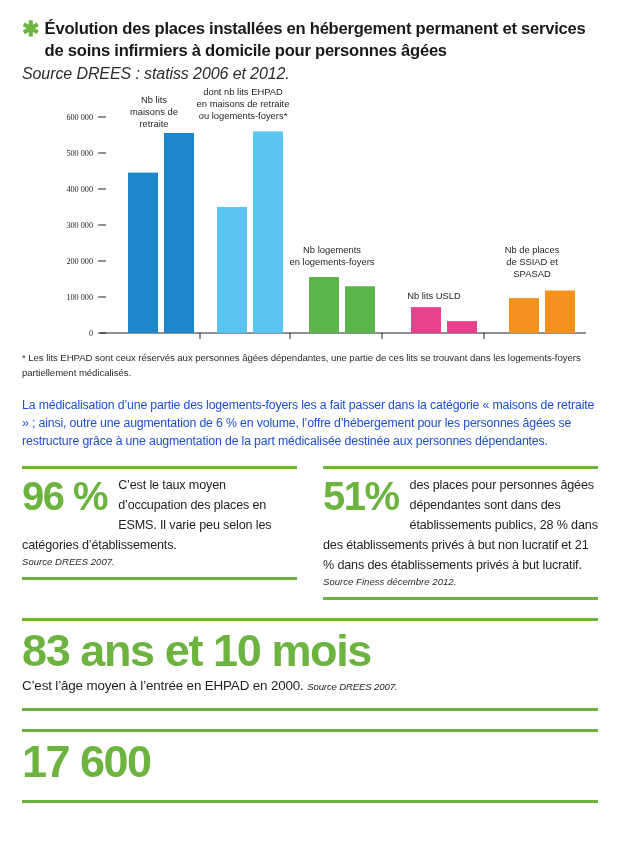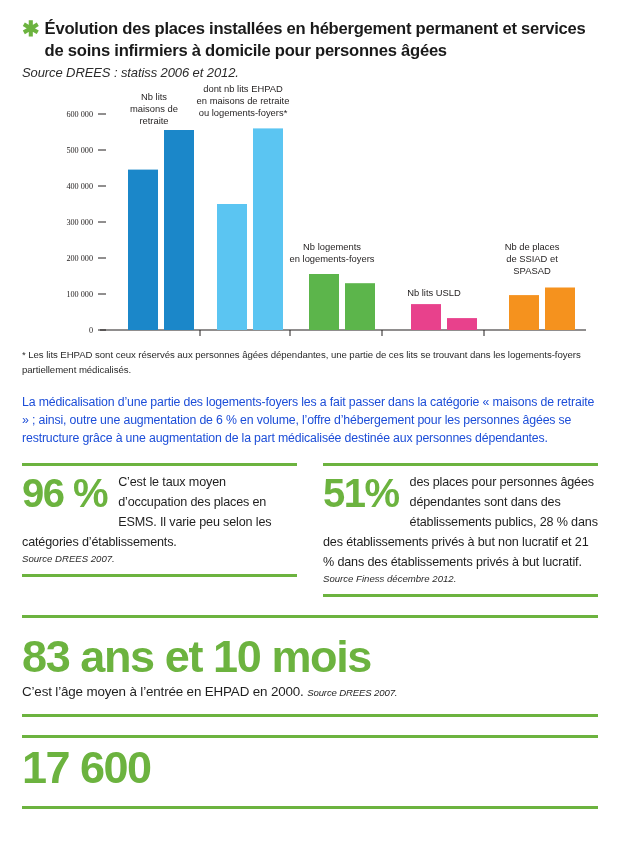--- a/index.html
+++ b/index.html
@@ -29,21 +29,21 @@
   .page-title {
     font-size: 16.6px;
     font-weight: bold;
     line-height: 1.30;
     letter-spacing: -0.25px;
     color: #1a1a1a;
     margin: 0;
   }
   .source-note {
     font-style: italic;
-    font-size: 13px;
+    font-size: 16px;
     color: #2b2b2b;
     margin-top: 4px;
     letter-spacing: -0.1px;
   }
 
   
   .chart-wrap { position: relative; height: 258px; margin-top: 4px; }
   .chart-svg { display: block; }
 
   
@@ -98,21 +98,21 @@
   .stat-source {
     clear: both;
     font-style: italic;
     font-size: 9.6px;
     color: #2b2b2b;
     padding-top: 1px;
   }
 
   
   .banner { margin-top: 18px; }
-  .banner-inner { padding: 16px 0 4px 0; }
+  .banner-inner { padding: 7px 0 4px 0; }
   .banner-huge {
     color: #6cb33f;
     font-weight: bold;
     font-size: 45px;
     line-height: 1.02;
     letter-spacing: -1.4px;
   }
   .banner-sub {
     font-size: 13.4px;
     line-height: 1.3;

